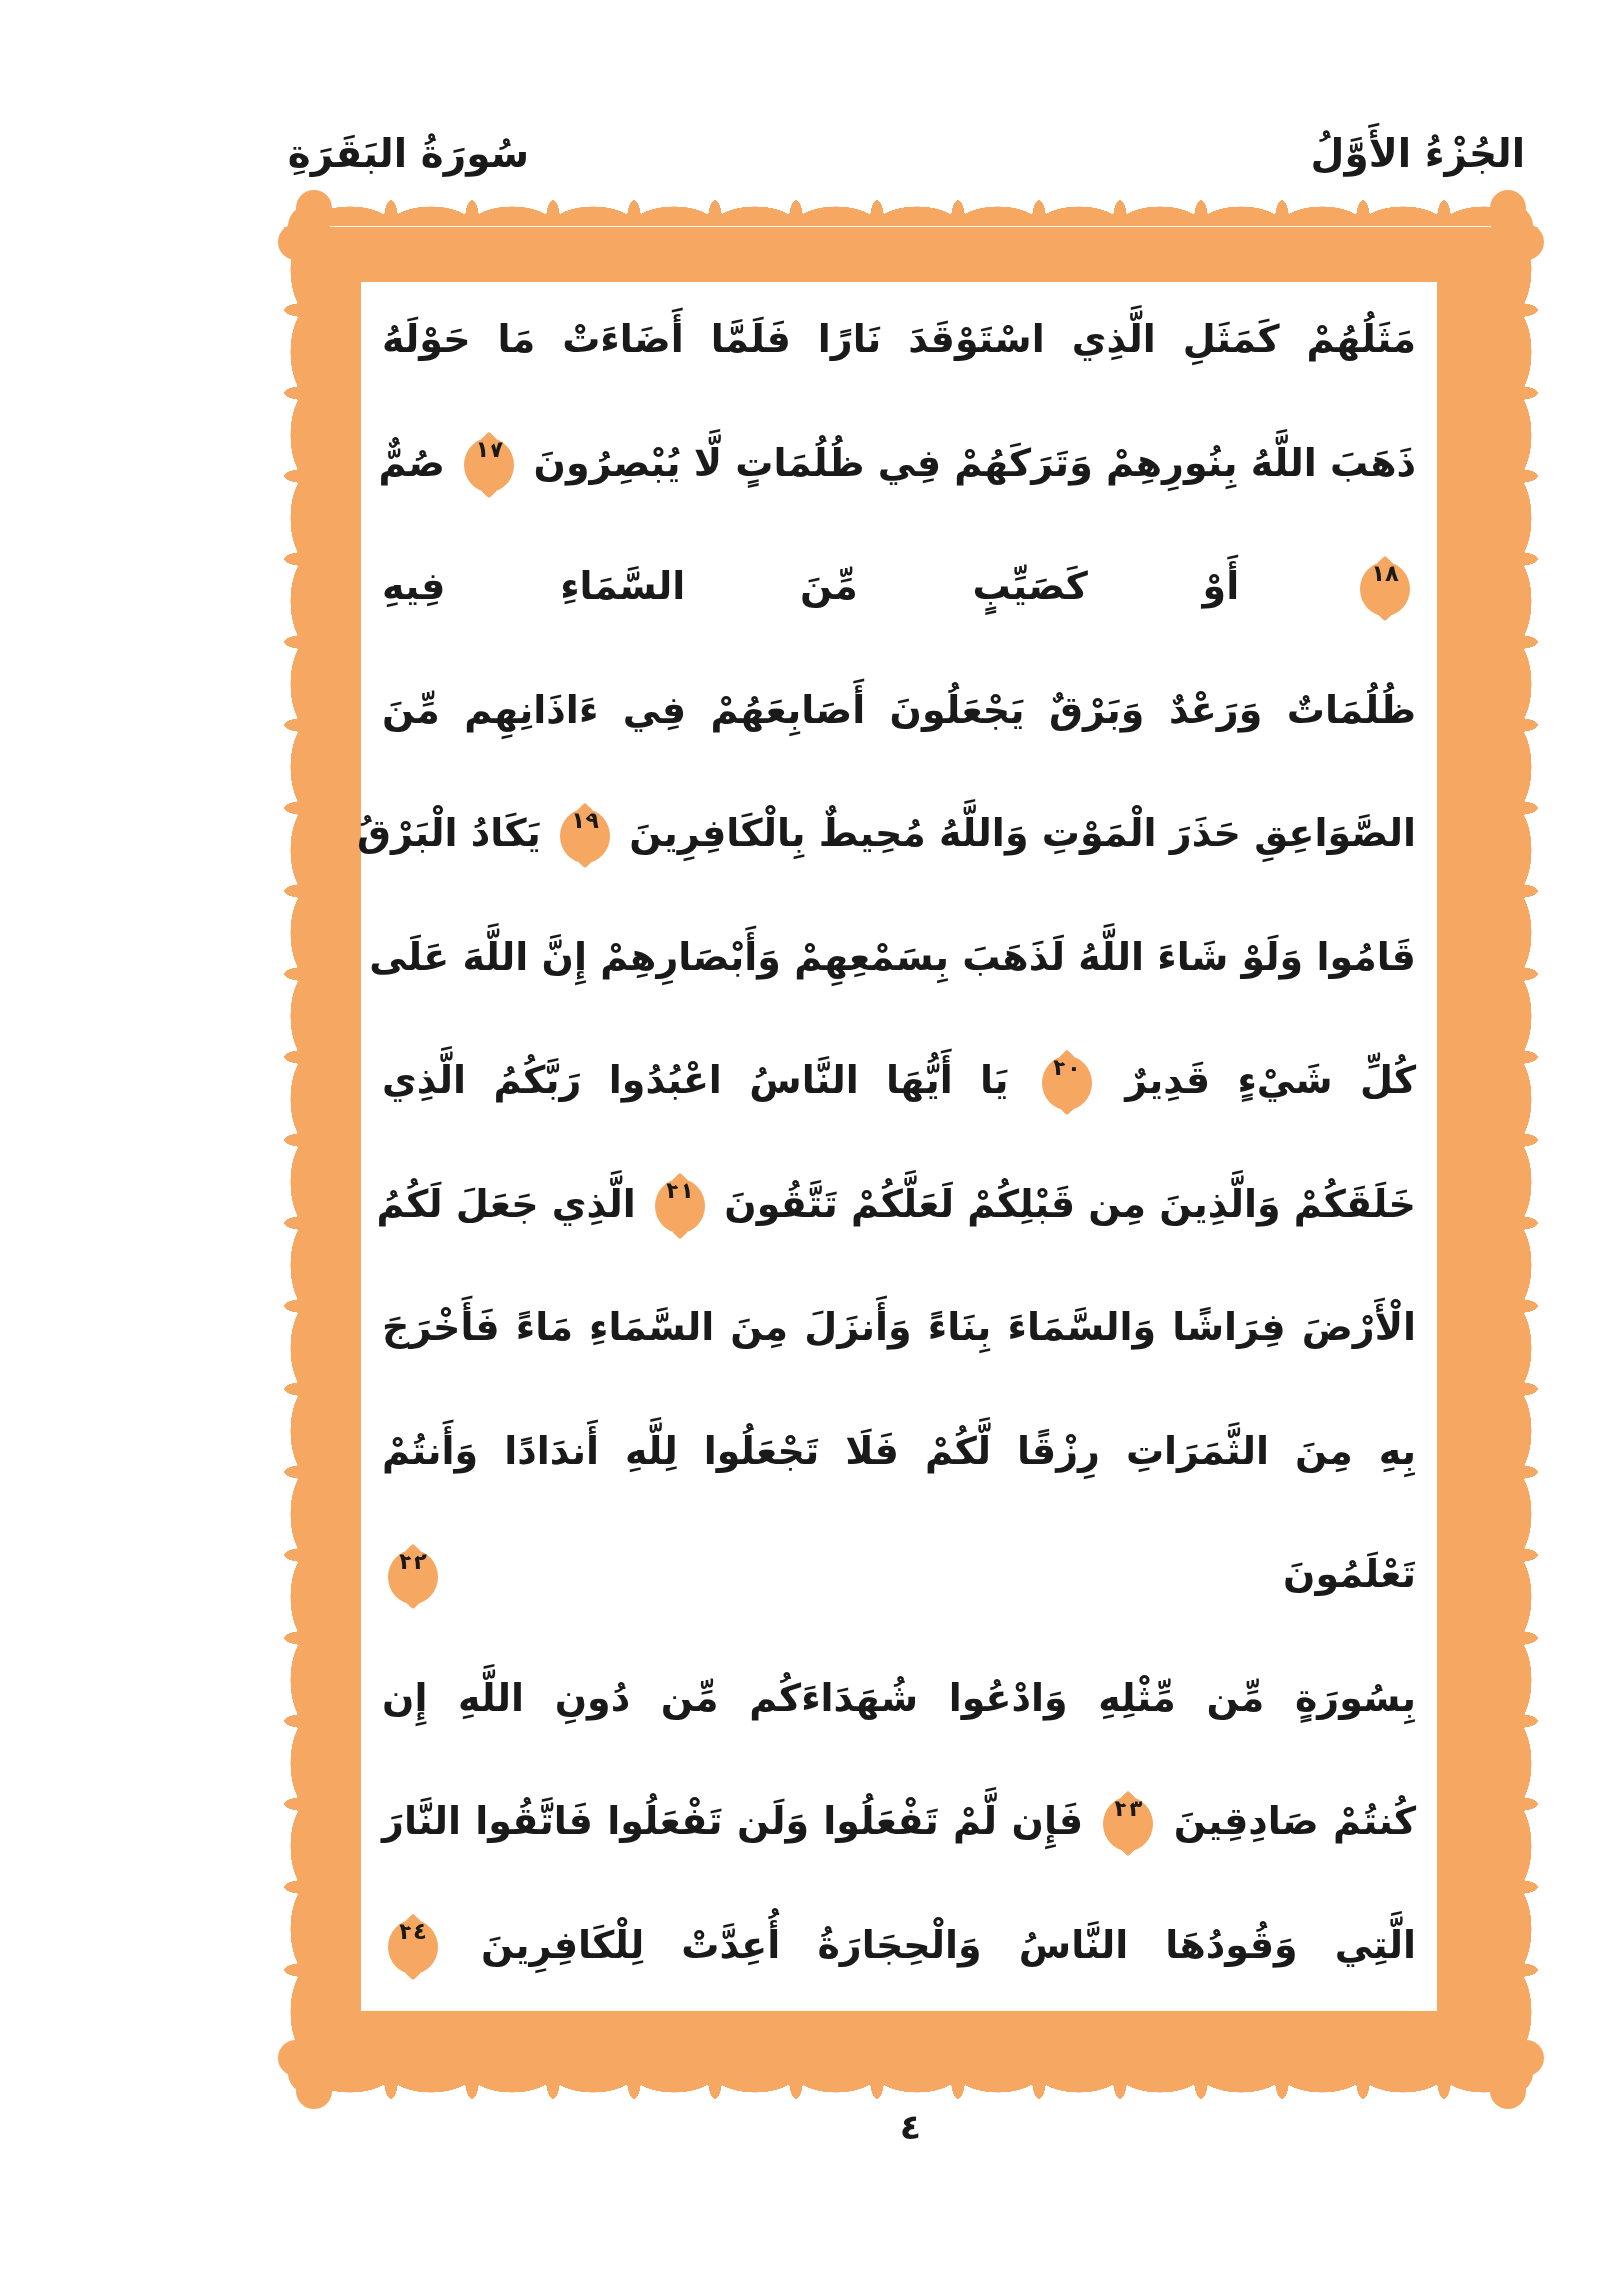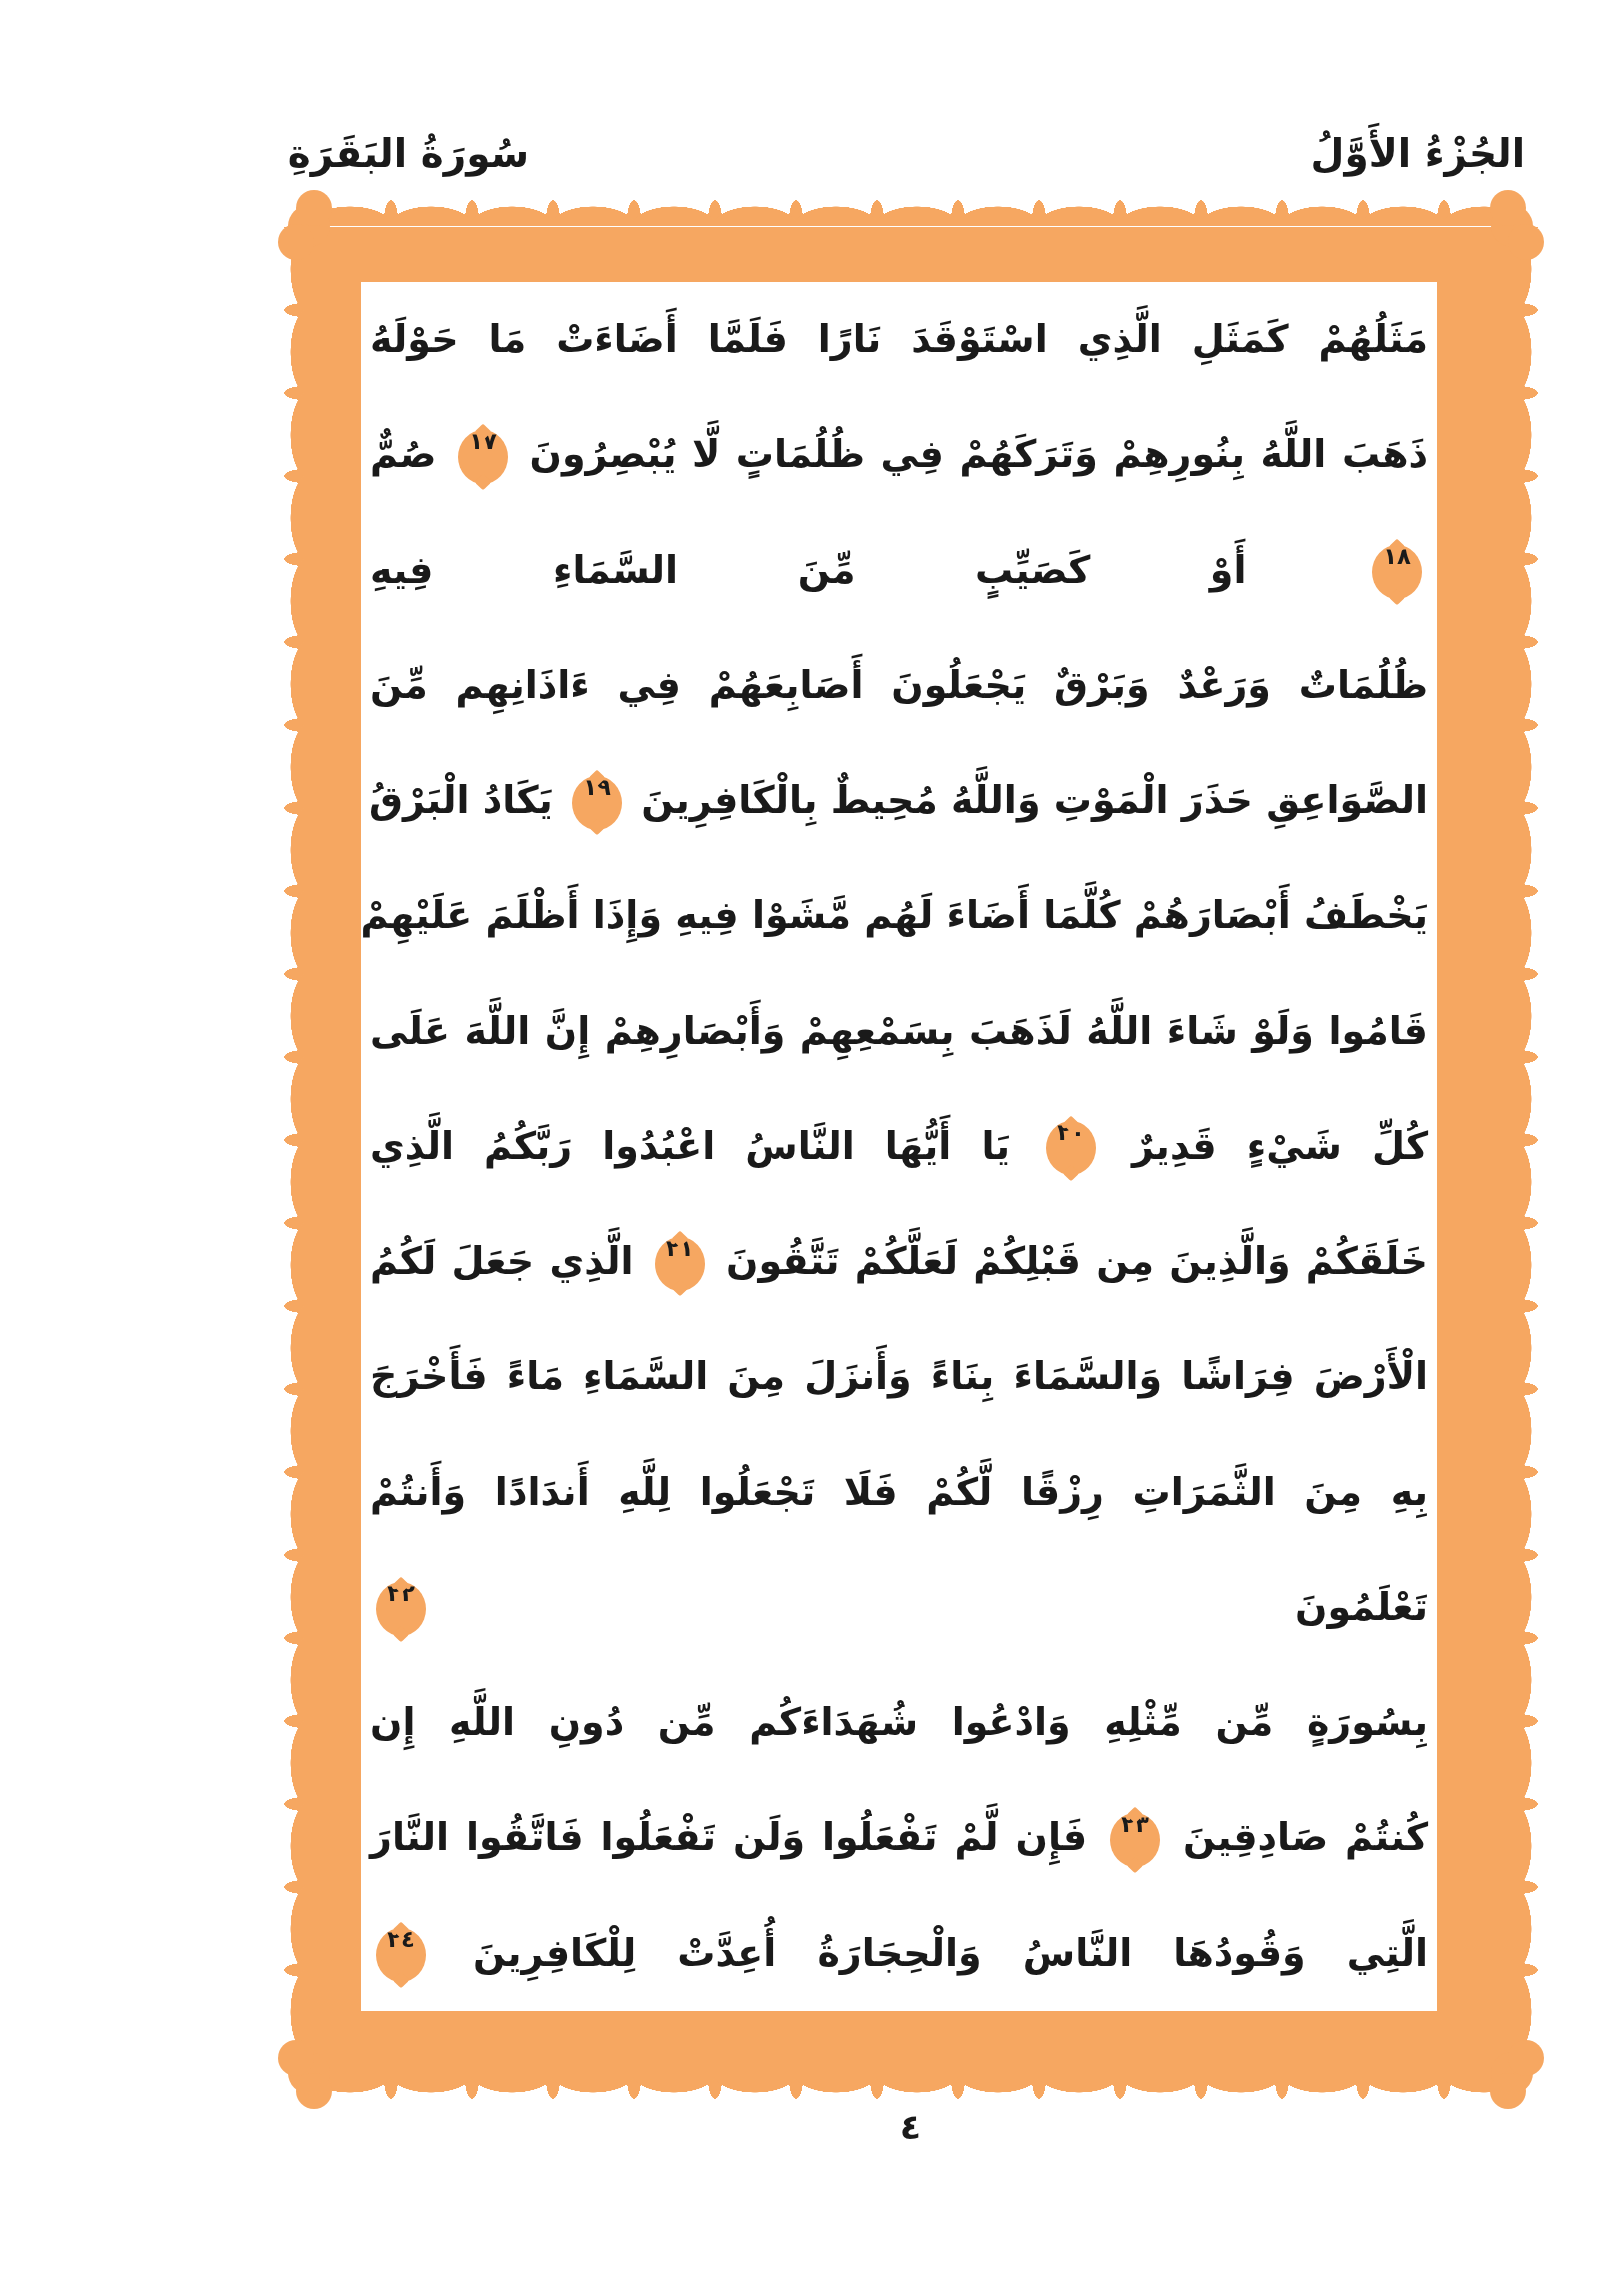--- a/index.html
+++ b/index.html
@@ -53,21 +53,21 @@
       radial-gradient(26px 7.6px at 0px 0px, var(--accent) 99%, rgba(0,0,0,0) 100%),
       radial-gradient(26px 7.6px at 0px 83px, var(--accent) 99%, rgba(0,0,0,0) 100%);
     background-size:26px 83px;background-repeat:repeat-y;
   }
   .lobe{position:absolute;background:var(--accent);border-radius:50%;}
   .inner{position:absolute;left:361px;top:282px;width:1076px;height:1729px;background:var(--paper);}
 
   
   .text-area{
     position:absolute;left:361px;top:282px;width:1076px;height:1729px;
-    box-sizing:border-box;padding:0 9px;display:flex;flex-direction:column;
+    box-sizing:border-box;padding:0 21px;display:flex;flex-direction:column;
     direction:rtl;
   }
   .line{
     flex:1 1 0;font-size:38px;font-weight:700;color:var(--ink);
     white-space:nowrap;text-align:justify;text-align-last:justify;
     display:block;line-height:115px;overflow:visible;
   }
   .marker{
     display:inline-flex;align-items:flex-start;justify-content:center;
     width:50px;height:54px;background:var(--accent);border-radius:50%;
@@ -125,21 +125,20 @@
     <div class="line"><span class="word-seg">ذَهَبَ اللَّهُ بِنُورِهِمْ وَتَرَكَهُمْ فِي ظُلُمَاتٍ لَّا يُبْصِرُونَ</span> <span class="marker">
         <span class="marker-num">١٧</span>
       </span> <span class="word-seg">صُمٌّ</span></div>
     <div class="line"> <span class="marker">
         <span class="marker-num">١٨</span>
       </span> <span class="word-seg">أَوْ كَصَيِّبٍ مِّنَ السَّمَاءِ فِيهِ</span></div>
     <div class="line"><span class="word-seg">ظُلُمَاتٌ وَرَعْدٌ وَبَرْقٌ يَجْعَلُونَ أَصَابِعَهُمْ فِي ءَاذَانِهِم مِّنَ</span></div>
     <div class="line"><span class="word-seg">الصَّوَاعِقِ حَذَرَ الْمَوْتِ وَاللَّهُ مُحِيطٌ بِالْكَافِرِينَ</span> <span class="marker">
         <span class="marker-num">١٩</span>
       </span> <span class="word-seg">يَكَادُ الْبَرْقُ</span></div>
-    <div class="line"><span class="word-seg">يَخْطَفُ أَبْصَارَهُمْ كُلَّمَا أَضَاءَ لَهُم مَّشَوْا فِيهِ وَإِذَا أَظْلَمَ عَلَيْهِمْ</span></div>
     <div class="line"><span class="word-seg">قَامُوا وَلَوْ شَاءَ اللَّهُ لَذَهَبَ بِسَمْعِهِمْ وَأَبْصَارِهِمْ إِنَّ اللَّهَ عَلَى</span></div>
     <div class="line"><span class="word-seg">كُلِّ شَيْءٍ قَدِيرٌ</span> <span class="marker">
         <span class="marker-num">٢٠</span>
       </span> <span class="word-seg">يَا أَيُّهَا النَّاسُ اعْبُدُوا رَبَّكُمُ الَّذِي</span></div>
     <div class="line"><span class="word-seg">خَلَقَكُمْ وَالَّذِينَ مِن قَبْلِكُمْ لَعَلَّكُمْ تَتَّقُونَ</span> <span class="marker">
         <span class="marker-num">٢١</span>
       </span> <span class="word-seg">الَّذِي جَعَلَ لَكُمُ</span></div>
     <div class="line"><span class="word-seg">الْأَرْضَ فِرَاشًا وَالسَّمَاءَ بِنَاءً وَأَنزَلَ مِنَ السَّمَاءِ مَاءً فَأَخْرَجَ</span></div>
     <div class="line"><span class="word-seg">بِهِ مِنَ الثَّمَرَاتِ رِزْقًا لَّكُمْ فَلَا تَجْعَلُوا لِلَّهِ أَندَادًا وَأَنتُمْ</span></div>
     <div class="line"><span class="word-seg">تَعْلَمُونَ</span> <span class="marker">

